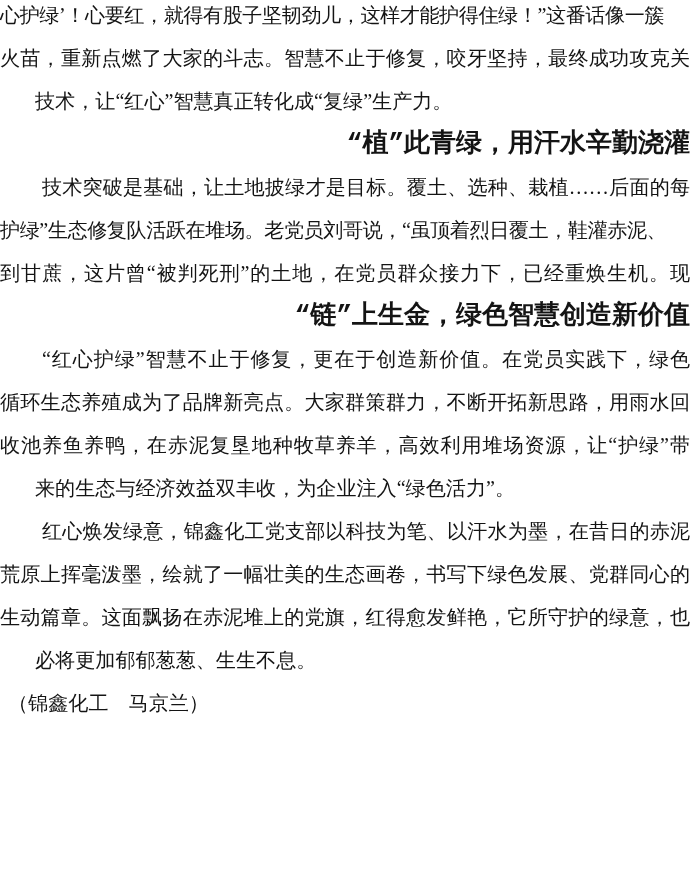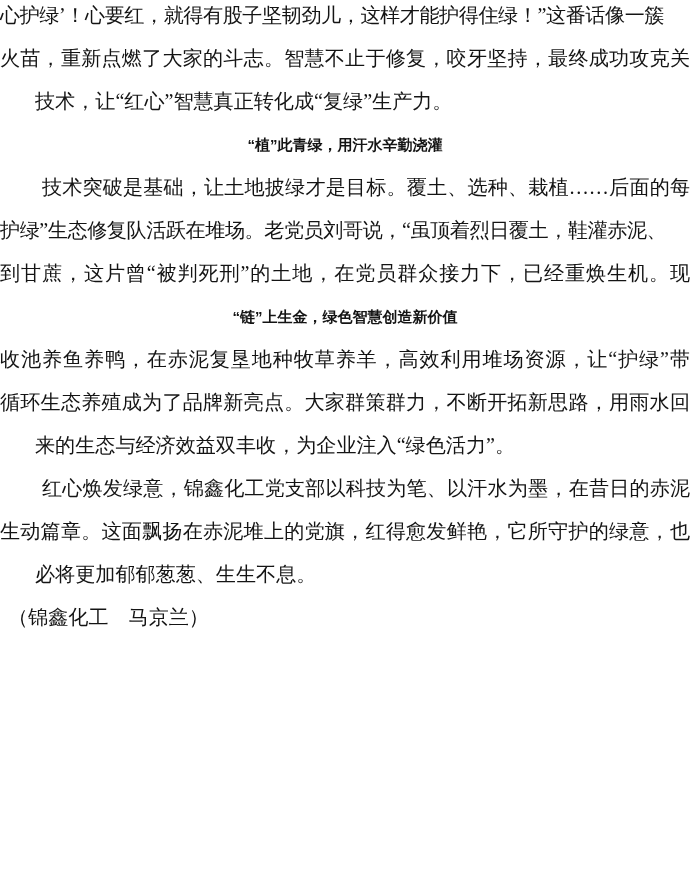--- a/index.html
+++ b/index.html
@@ -36,45 +36,47 @@
     letter-spacing: -0.42px;
   }
   .short {
     text-align: left;
     margin-left: 35px;
   }
   .indent {
     text-indent: 42px;
   }
   .heading {
-    font-family: Liberation Sans, sans-serif;
+    font-family: Liberation Mono, monospace;
     font-weight: 700;
-    text-align: center;
-    font-size: 15px;
+    text-align: right;
+    font-size: 26px;
   }
   .right {
     text-align: left;
     padding-right: 2px;
     margin-left: 8px;
   }
 </style>
 </head>
 <body>
 
 <div class="page">
   <div class="doc">
     <div class="line l35">心护绿’！心要红，就得有股子坚韧劲儿，这样才能护得住绿！”这番话像一簇</div>
     <div class="line full">火苗，重新点燃了大家的斗志。智慧不止于修复，咬牙坚持，最终成功攻克关键</div>
     <div class="line short">技术，让“红心”智慧真正转化成“复绿”生产力。</div>
     <div class="line heading">“植”此青绿，用汗水辛勤浇灌</div>
     <div class="line full indent">技术突破是基础，让土地披绿才是目标。覆土、选种、栽植……后面的每</div>
     <div class="line l35">护绿”生态修复队活跃在堆场。老党员刘哥说，“虽顶着烈日覆土，鞋灌赤泥、</div>
     <div class="line full">到甘蔗，这片曾“被判死刑”的土地，在党员群众接力下，已经重焕生机。现</div>
     <div class="line heading">“链”上生金，绿色智慧创造新价值</div>
+    <div class="line full indent">“红心护绿”智慧不止于修复，更在于创造新价值。在党员实践下，绿色</div>
+    <div class="line full">循环生态养殖成为了品牌新亮点。大家群策群力，不断开拓新思路，用雨水回</div>
     <div class="line full">收池养鱼养鸭，在赤泥复垦地种牧草养羊，高效利用堆场资源，让“护绿”带</div>
-    <div class="line full">循环生态养殖成为了品牌新亮点。大家群策群力，不断开拓新思路，用雨水回</div>
     <div class="line short">来的生态与经济效益双丰收，为企业注入“绿色活力”。</div>
     <div class="line full indent">红心焕发绿意，锦鑫化工党支部以科技为笔、以汗水为墨，在昔日的赤泥</div>
+    <div class="line full">荒原上挥毫泼墨，绘就了一幅壮美的生态画卷，书写下绿色发展、党群同心的</div>
     <div class="line full">生动篇章。这面飘扬在赤泥堆上的党旗，红得愈发鲜艳，它所守护的绿意，也</div>
     <div class="line short">必将更加郁郁葱葱、生生不息。</div>
     <div class="line right">（锦鑫化工　马京兰）</div>
   </div>
 </div>
 
 </body></html>

